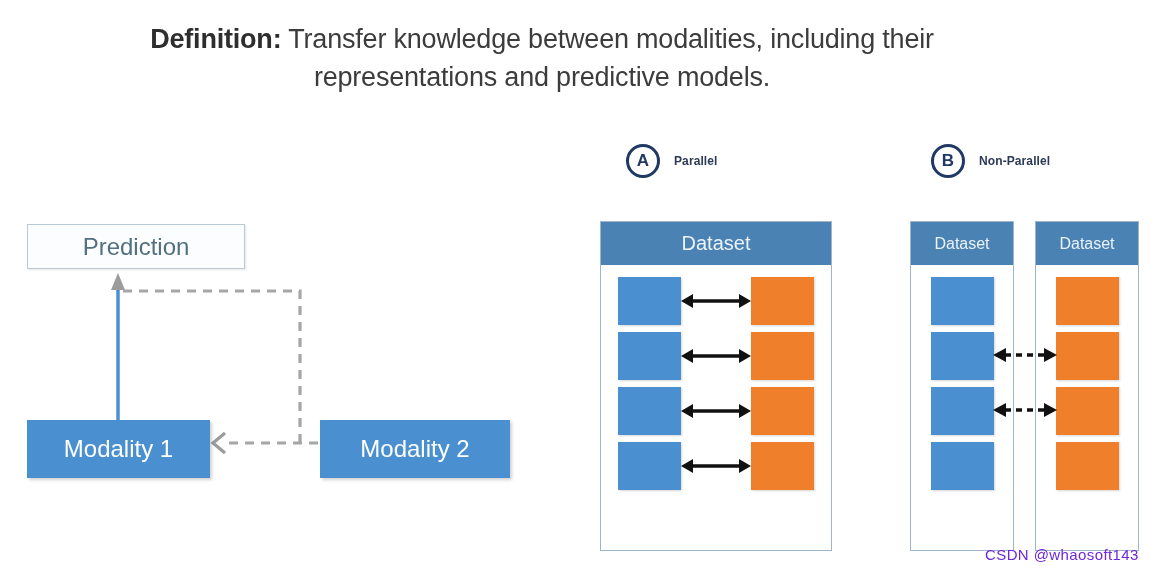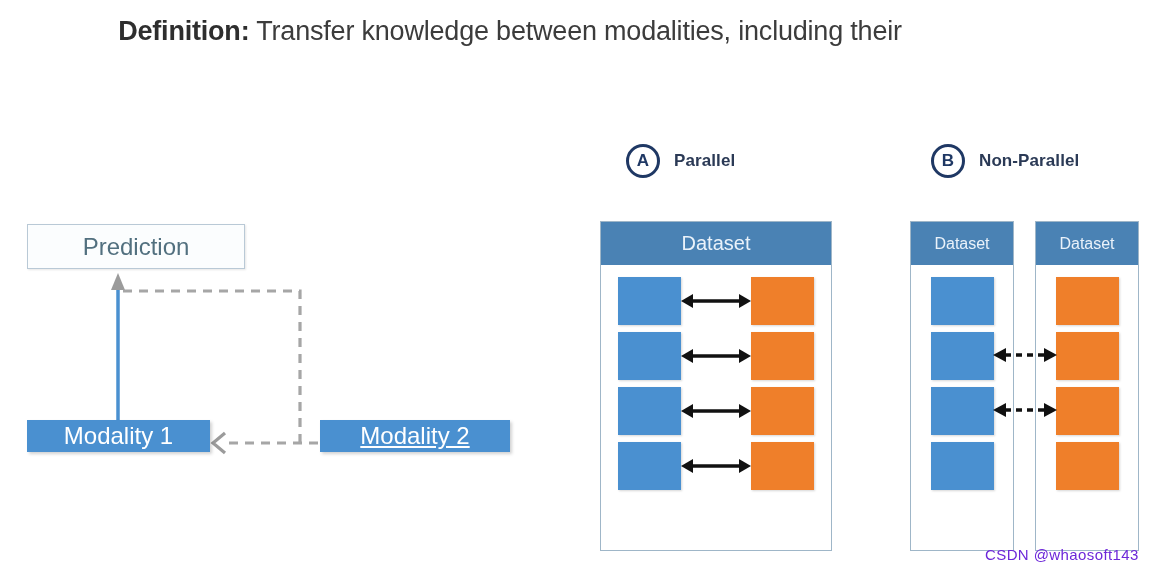--- a/index.html
+++ b/index.html
@@ -13,27 +13,28 @@
     position: relative;
     overflow: hidden;
     font-family: "Liberation Sans", sans-serif;
     color: #3a3a3a;
   }
 
   
   #title-block {
     position: absolute;
     left: 0;
-    top: 12px;
+    top: 20px;
     width: 1020px;
     text-align: center;
     font-size: 27px;
     line-height: 1.42;
     color: #3c3c3c;
     letter-spacing: -0.2px;
+    padding-left: 32px;
   }
   #title-block .lead {
     font-weight: bold;
     color: #2e2e2e;
   }
   #title-line1 { display: block; text-align: center; }
   #title-line2 { display: block; text-align: center; }
 
   
   #left-diagram {
@@ -54,31 +55,31 @@
     box-sizing: border-box;
     display: flex;
     align-items: center;
     justify-content: center;
     font-size: 24px;
     color: #52707f;
     box-shadow: 1px 1px 2px rgba(0,0,0,0.10);
   }
   .modality-box {
     position: absolute;
-    height: 32px;
+    height: 58px;
     background: #4a90d0;
     display: flex;
     align-items: center;
     justify-content: center;
     font-size: 24px;
     color: #ffffff;
     box-shadow: 2px 2px 3px rgba(0,0,0,0.18);
   }
   #modality-1 { left: 27px; top: 290px; width: 183px; }
-  #modality-2 { left: 320px; top: 290px; width: 190px; text-decoration: underline; }
+  #modality-2 { left: 320px; top: 290px; width: 190px; }
 
   #left-connectors {
     position: absolute;
     left: 0;
     top: 0;
     width: 560px;
     height: 380px;
     pointer-events: none;
   }
 
@@ -113,21 +114,21 @@
     border: 3px solid #1f3864;
     box-sizing: border-box;
     display: flex;
     align-items: center;
     justify-content: center;
     font-size: 17px;
     font-weight: bold;
     color: #1f3864;
   }
   .panel-title {
-    font-size: 17px;
+    font-size: 12px;
     font-weight: bold;
     color: #2b3a56;
     letter-spacing: 0.1px;
     white-space: nowrap;
   }
 
   .dataset-col {
     position: absolute;
     background: #ffffff;
     border: 1.5px solid #9fb6c8;
@@ -203,20 +204,21 @@
     color: #6d28d9;
     letter-spacing: 0.4px;
     white-space: nowrap;
   }
 </style>
 </head>
 <body>
 
 <div id="title-block">
   <span id="title-line1"><span class="lead">Definition:</span><span> Transfer knowledge between modalities, including their</span></span>
+  <span id="title-line2">representations and predictive models.</span>
 </div>
 
 <div id="left-diagram">
 
   <svg id="left-connectors" viewBox="0 0 560 380" width="560" height="380">
 
     <g>
       <line x1="118" y1="290" x2="118" y2="156" stroke="#4a90d0" stroke-width="3.5"></line>
       <polygon points="118,143 111,160 125,160" fill="#9b9b9b"></polygon>
     </g>

